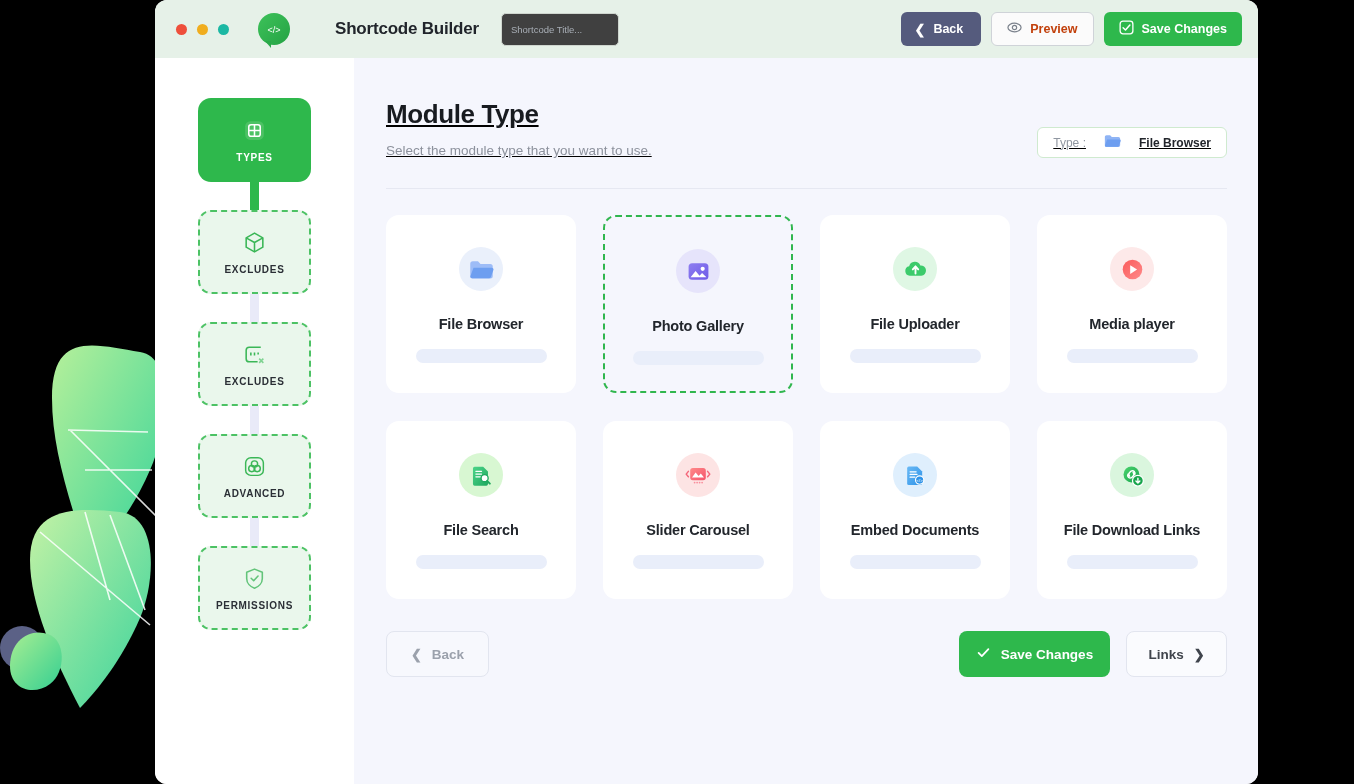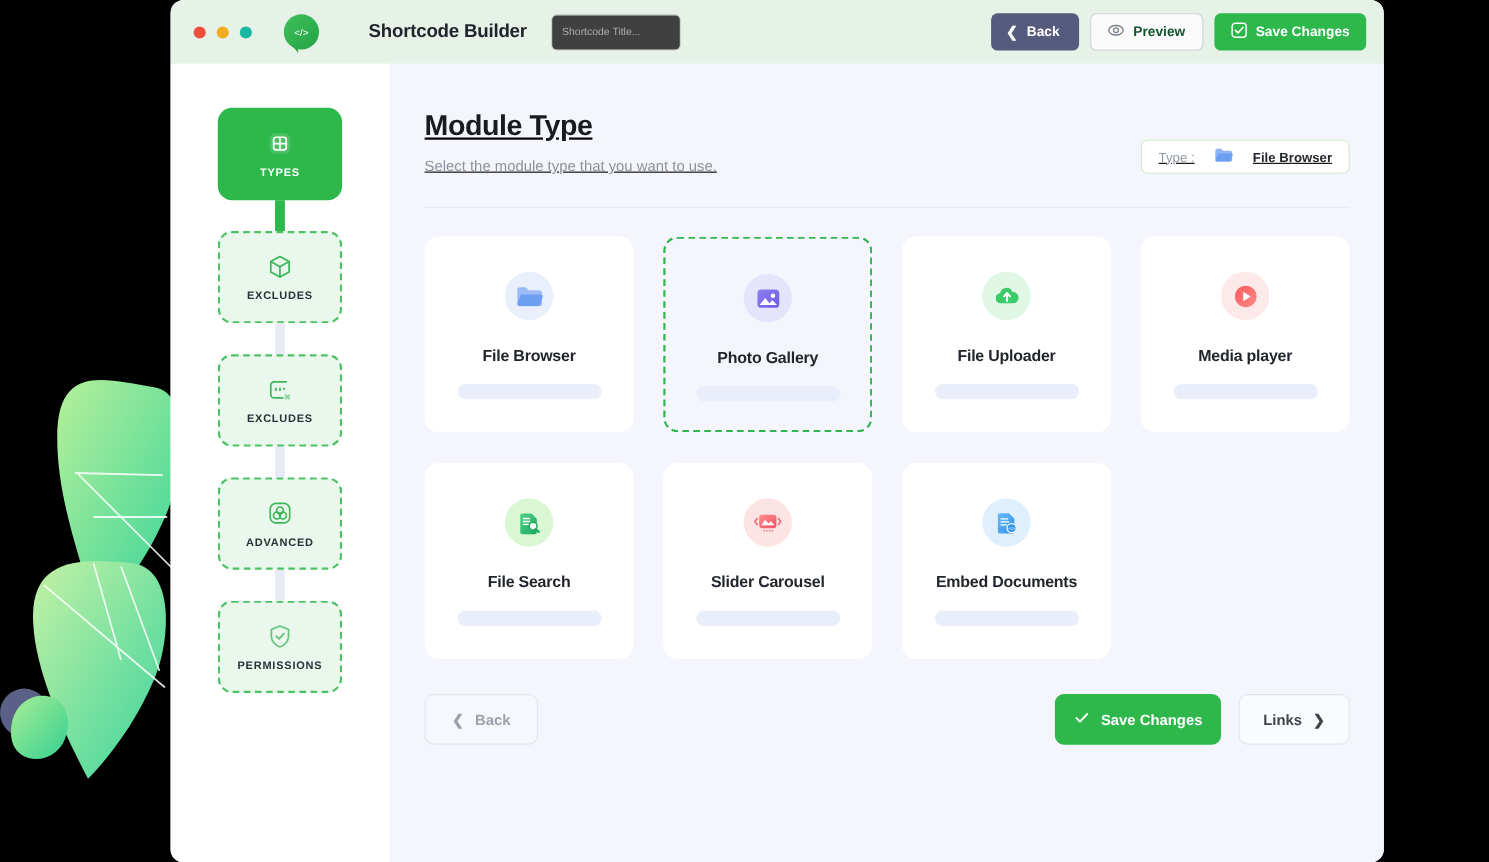--- a/index.html
+++ b/index.html
@@ -59,21 +59,21 @@
   .title-input::placeholder { color: #a8aeb6; }
 
   .tb-actions { margin-left: auto; display: flex; align-items: center; gap: 10px; }
   .btn {
     display: inline-flex; align-items: center; gap: 8px;
     height: 34px; padding: 0 15px; border-radius: 6px;
     font-size: 12.5px; font-weight: bold; cursor: pointer;
     border: none; font-family: "Liberation Sans", sans-serif;
   }
   .btn-back-top { background: #555b7d; color: #ffffff; padding: 0 18px 0 13px; }
-  .btn-preview { background: #fbfbfb; color: #14532d; border: 1px solid #cfd3d8; }
+  .btn-preview { background: #fbfbfb; color: #c2410c; border: 1px solid #cfd3d8; }
   .btn-save-top { background: #2eb84c; color: #ffffff; }
 
   
   .body-split { display: flex; height: 726px; }
 
   
   .sidebar {
     width: 199px; background: #ffffff; flex: none;
     padding-top: 40px; display: flex; flex-direction: column; align-items: center;
   }
@@ -432,20 +432,38 @@
                 <path d="M5.6 3.4 h8 l4.8 4.8 v11.4 a1.6 1.6 0 0 1 -1.6 1.6 H5.6 a1.6 1.6 0 0 1 -1.6 -1.6 V5 a1.6 1.6 0 0 1 1.6 -1.6 Z" fill="url(#ed)"></path>
                 <path d="M6.8 8.4 H12.6 M6.8 11 H13.4 M6.8 13.6 H11.4" stroke="#ffffff" stroke-width="1.2" stroke-linecap="round"></path>
                 <circle cx="16" cy="16.4" r="4" fill="#2f93e8" stroke="#ffffff" stroke-width="1.1"></circle>
                 <text x="16" y="18.1" font-size="4.2" fill="#ffffff" text-anchor="middle" font-family="Liberation Sans, sans-serif">&lt;/&gt;</text>
               </svg>
             </span>
             <span class="card-title">Embed Documents</span>
             <span class="card-placeholder"></span>
           </div>
 
+          <div class="card">
+            <span class="card-icon-badge" style="background:#daf6de;">
+              <svg width="25" height="25" viewBox="0 0 24 24">
+                <defs>
+                  <linearGradient id="dl" x1="0" y1="0" x2="1" y2="1">
+                    <stop offset="0%" stop-color="#4bd46f"></stop>
+                      <stop offset="100%" stop-color="#16a34a"></stop>
+                  </linearGradient>
+                </defs>
+                <circle cx="11" cy="11" r="7.6" fill="url(#dl)"></circle>
+                <path d="M9.2 12.6 a2.5 2.5 0 0 1 0 -3.4 l1.5 -1.5 a2.5 2.5 0 0 1 3.4 3.4 M12.6 9.2 a2.5 2.5 0 0 1 0 3.4 l-1.5 1.5 a2.5 2.5 0 0 1 -3.4 -3.4" fill="none" stroke="#ffffff" stroke-width="1.4" stroke-linecap="round"></path>
+                <circle cx="17.2" cy="17" r="5.2" fill="#18a54c" stroke="#ffffff" stroke-width="1.2"></circle>
+                <path d="M17.2 14.5 V19 M15.3 17.2 L17.2 19.2 L19.1 17.2" fill="none" stroke="#ffffff" stroke-width="1.3" stroke-linecap="round" stroke-linejoin="round"></path>
+              </svg>
+            </span>
+            <span class="card-title">File Download Links</span>
+            <span class="card-placeholder"></span>
+          </div>
         </div>
 
         <div class="footer">
           <button class="btn-lg btn-back-bot">
             <span class="chev">❮</span>
             <span>Back</span>
           </button>
           <button class="btn-lg btn-save-bot">
             <span>
               <svg width="15" height="15" viewBox="0 0 16 16">

